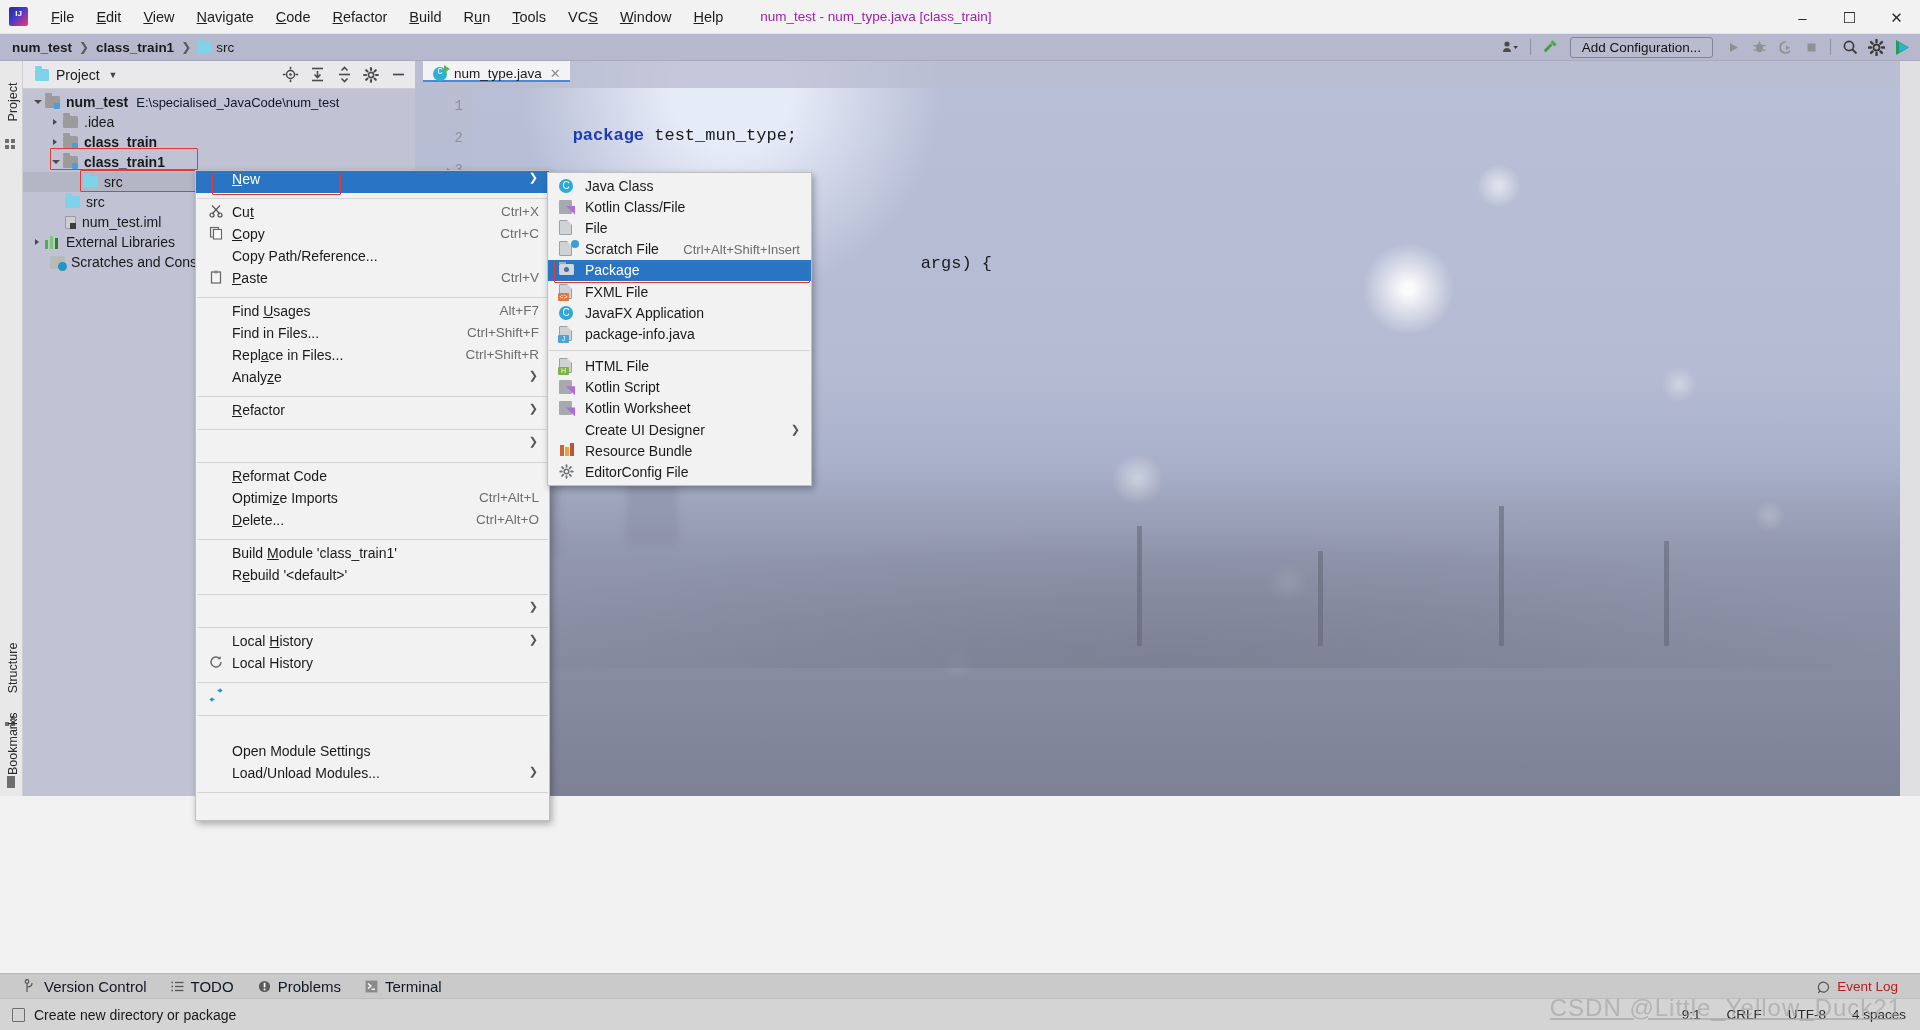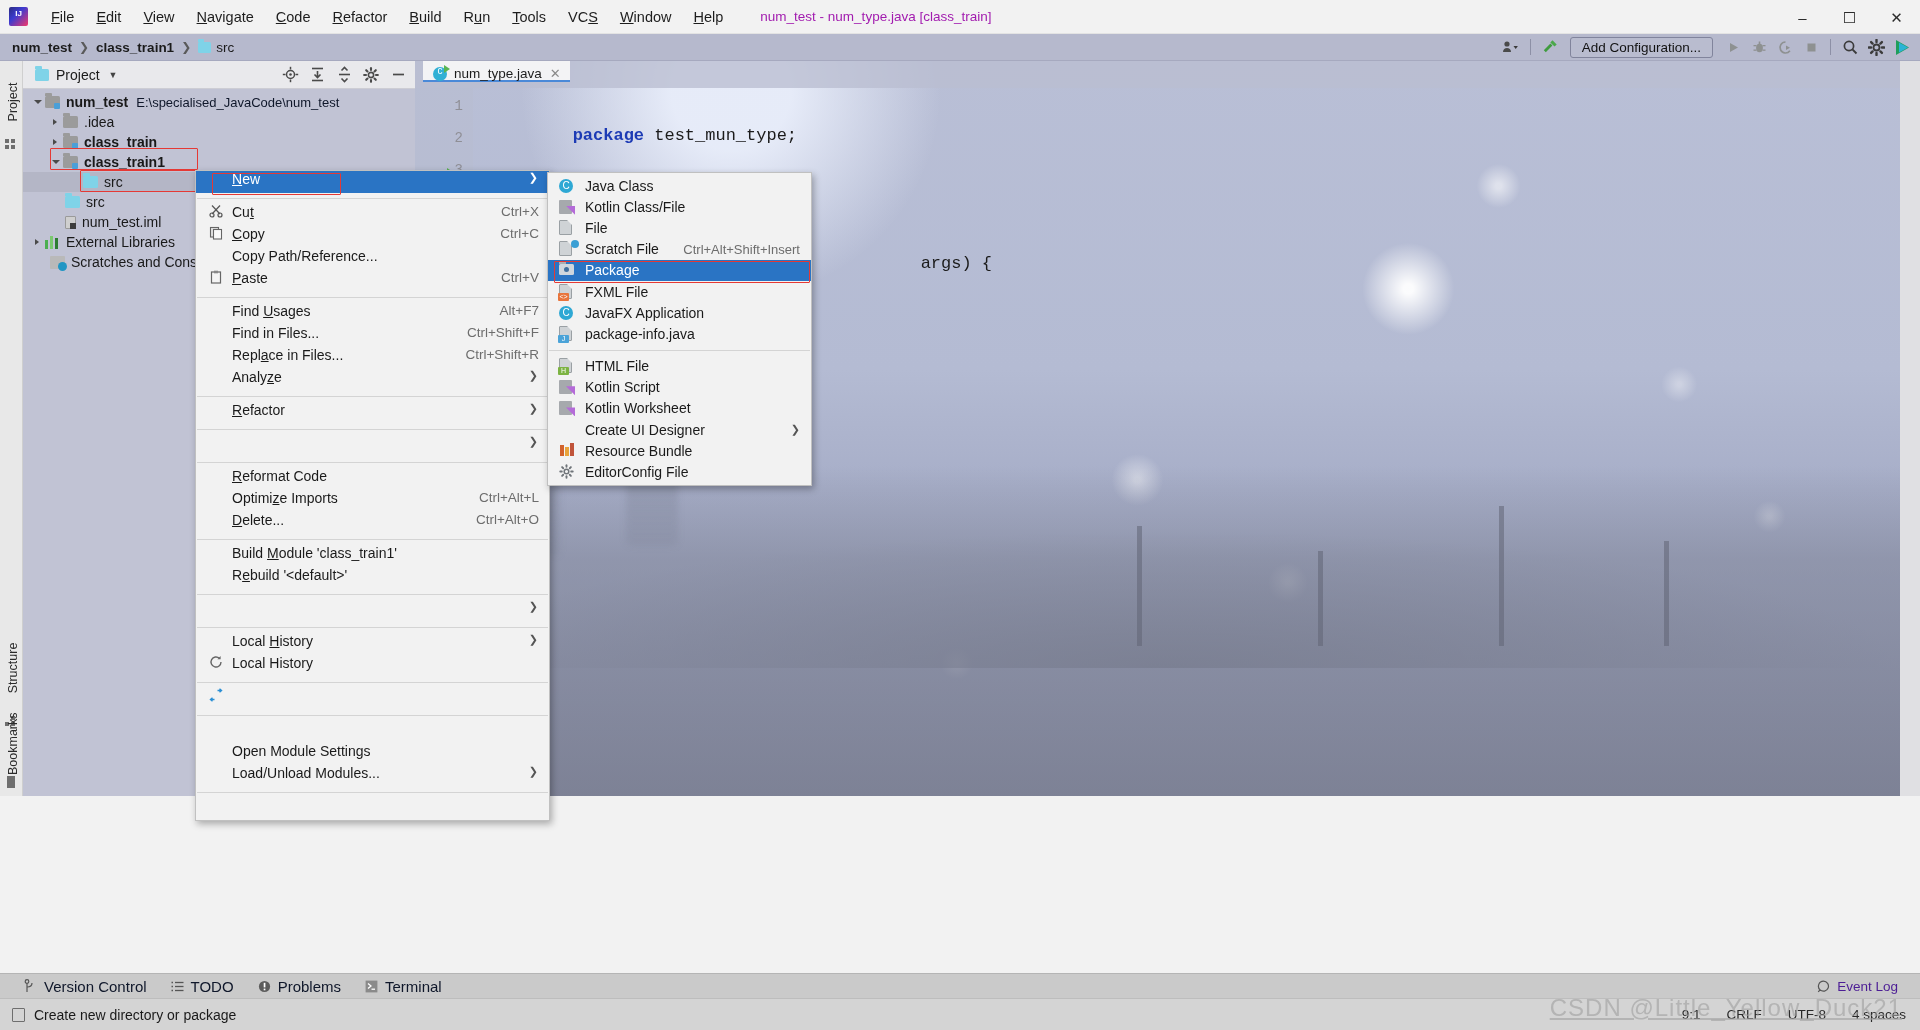--- a/index.html
+++ b/index.html
@@ -247,21 +247,21 @@
   .ico-kt:after{content:"";position:absolute;right:-3px;bottom:-1px;width:9px;height:9px;background:#b46bd8;
       clip-path:polygon(0 0,100% 0,100% 100%);}
 
   
   .bottom-tools {
     position:absolute; left:0; bottom:32px; width:1920px; height:25px;
     background:#cacaca; border-top:1px solid #b5b5b5; display:flex; align-items:center;
   }
   .bt-item { display:flex; align-items:center; margin-left:24px; font-size:15px; color:#0f172a; }
   .bt-ico { margin-right:7px; display:flex; align-items:center; }
-  .bt-right { position:absolute; right:22px; display:flex; align-items:center; font-size:13.5px; color:#4c1d95; }
+  .bt-right { position:absolute; right:22px; display:flex; align-items:flex-end; font-size:13.5px; color:#b91c1c; }
   .statusbar {
     position:absolute; left:0; bottom:0; width:1920px; height:32px;
     background:#d4d4d4; border-top:1px solid #bdbdbd; display:flex; align-items:center;
   }
   .sb-left { display:flex; align-items:center; margin-left:12px; font-size:14px; color:#1a1a1a; }
   .sb-ico { width:13px;height:14px;border:1px solid #6e6e6e;border-radius:1px;margin-right:9px;}
   .sb-right { position:absolute; right:14px; display:flex; align-items:center; gap:26px; font-size:13.5px; color:#2a2a2a; }
   .watermark {
     position:absolute; right:18px; bottom:8px; font-size:24px; color:rgba(160,160,160,.62);
     letter-spacing:1px; pointer-events:none; white-space:nowrap; z-index:60;

